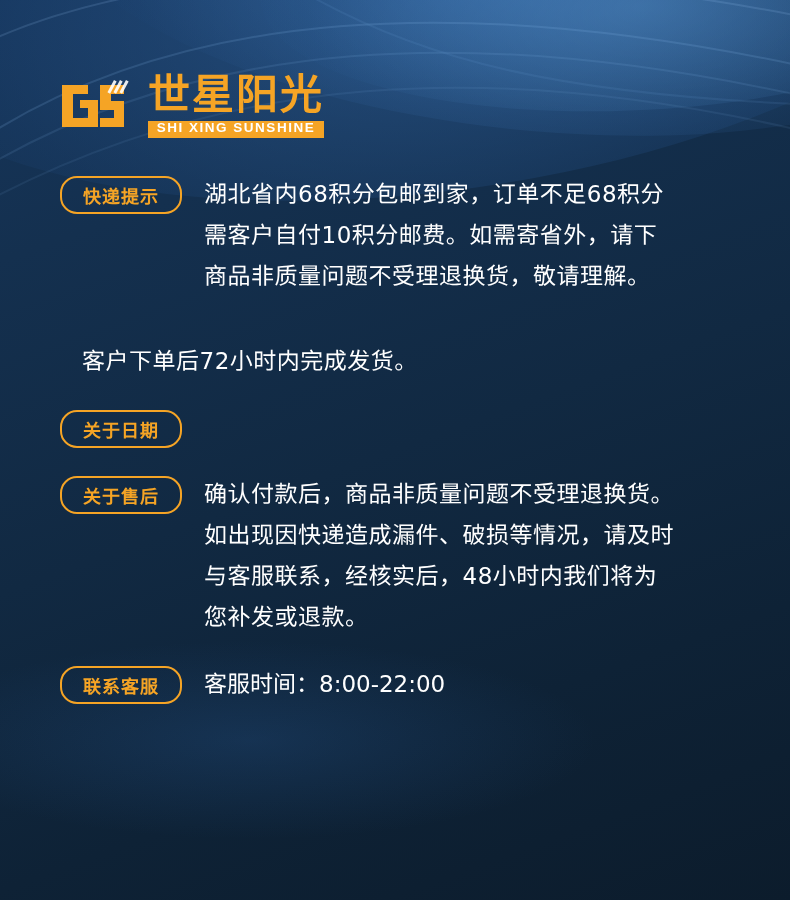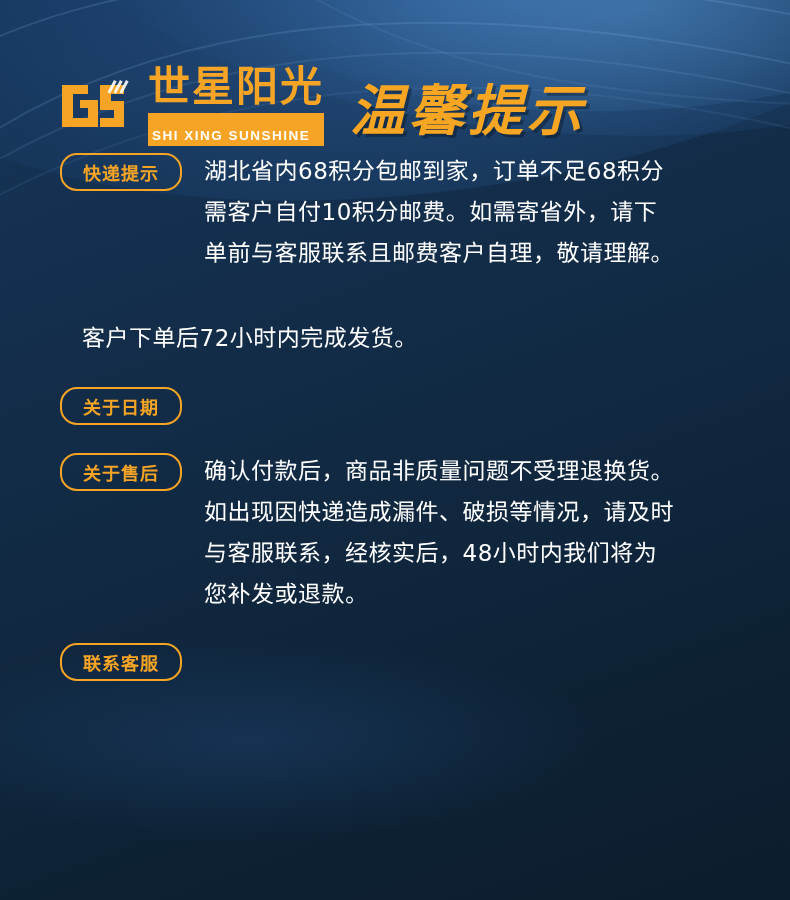--- a/index.html
+++ b/index.html
@@ -87,38 +87,39 @@
     letter-spacing: 2px;
     font-family: "DejaVu Sans", "Liberation Sans", sans-serif;
   }
   .brand-en {
     margin-top: 5px;
     font-size: 13.5px;
     font-weight: 700;
     letter-spacing: 1.5px;
     color: #ffffff;
     background: #f5a425;
-    padding: 16px 4px 3px 4px;
+    padding: 0 4px 3px 4px;
+    text-align: center;
   }
   .title-main {
     margin-left: 26px;
     font-size: 55px;
     font-weight: 700;
     color: #f6a623;
     letter-spacing: 4px;
     font-family: "DejaVu Sans", "Liberation Sans", sans-serif;
     text-shadow: 3px 3px 0 rgba(0,0,0,0.30);
     font-style: italic;
   }
 
   
   .content {
     position: absolute;
     left: 0;
-    top: 151px;
+    top: 174px;
     width: 790px;
     padding: 0 44px 0 60px;
     box-sizing: border-box;
   }
   .row {
     display: flex;
     align-items: flex-start;
     margin-bottom: 26px;
   }
   .tag {
@@ -188,30 +189,29 @@
             <rect x="62" y="3" width="3" height="14" transform="rotate(28 62 3)"></rect>
             <rect x="68" y="3" width="3" height="14" transform="rotate(28 68 3)"></rect>
           </g>
         </svg>
       </div>
       <div class="brand-text">
         <div class="brand-cn">世星阳光</div>
         <div class="brand-en">SHI XING SUNSHINE</div>
       </div>
     </div>
-    <div class="title-main">温馨提示</div>
   </div>
 
   <div class="content">
 
     <div class="row row-gap-lg">
       <div class="tag">快递提示</div>
       <div class="body-text">湖北省内68积分包邮到家，订单不足68积分
 需客户自付10积分邮费。如需寄省外，请下
-单前与客服联系且邮费客户自理，敬请理解。</div>
+商品非质量问题不受理退换货，敬请理解。</div>
     </div>
 
     <div class="row">
       <div class="body-text">客户下单后72小时内完成发货。</div>
     </div>
 
     <div class="row">
       <div class="tag">关于日期</div>
     </div>
 
@@ -219,17 +219,20 @@
       <div class="tag">关于售后</div>
       <div class="body-text">确认付款后，商品非质量问题不受理退换货。
 如出现因快递造成漏件、破损等情况，请及时
 与客服联系，经核实后，48小时内我们将为
 您补发或退款。</div>
     </div>
 
     <div class="row">
       <div class="tag">联系客服</div>
       <div class="contact-lines">
+        <div>
+          <span>客服时间：</span><span>8:00-22:00</span>
+        </div>
       </div>
     </div>
 
   </div>
 </div>
 
 </body></html>

